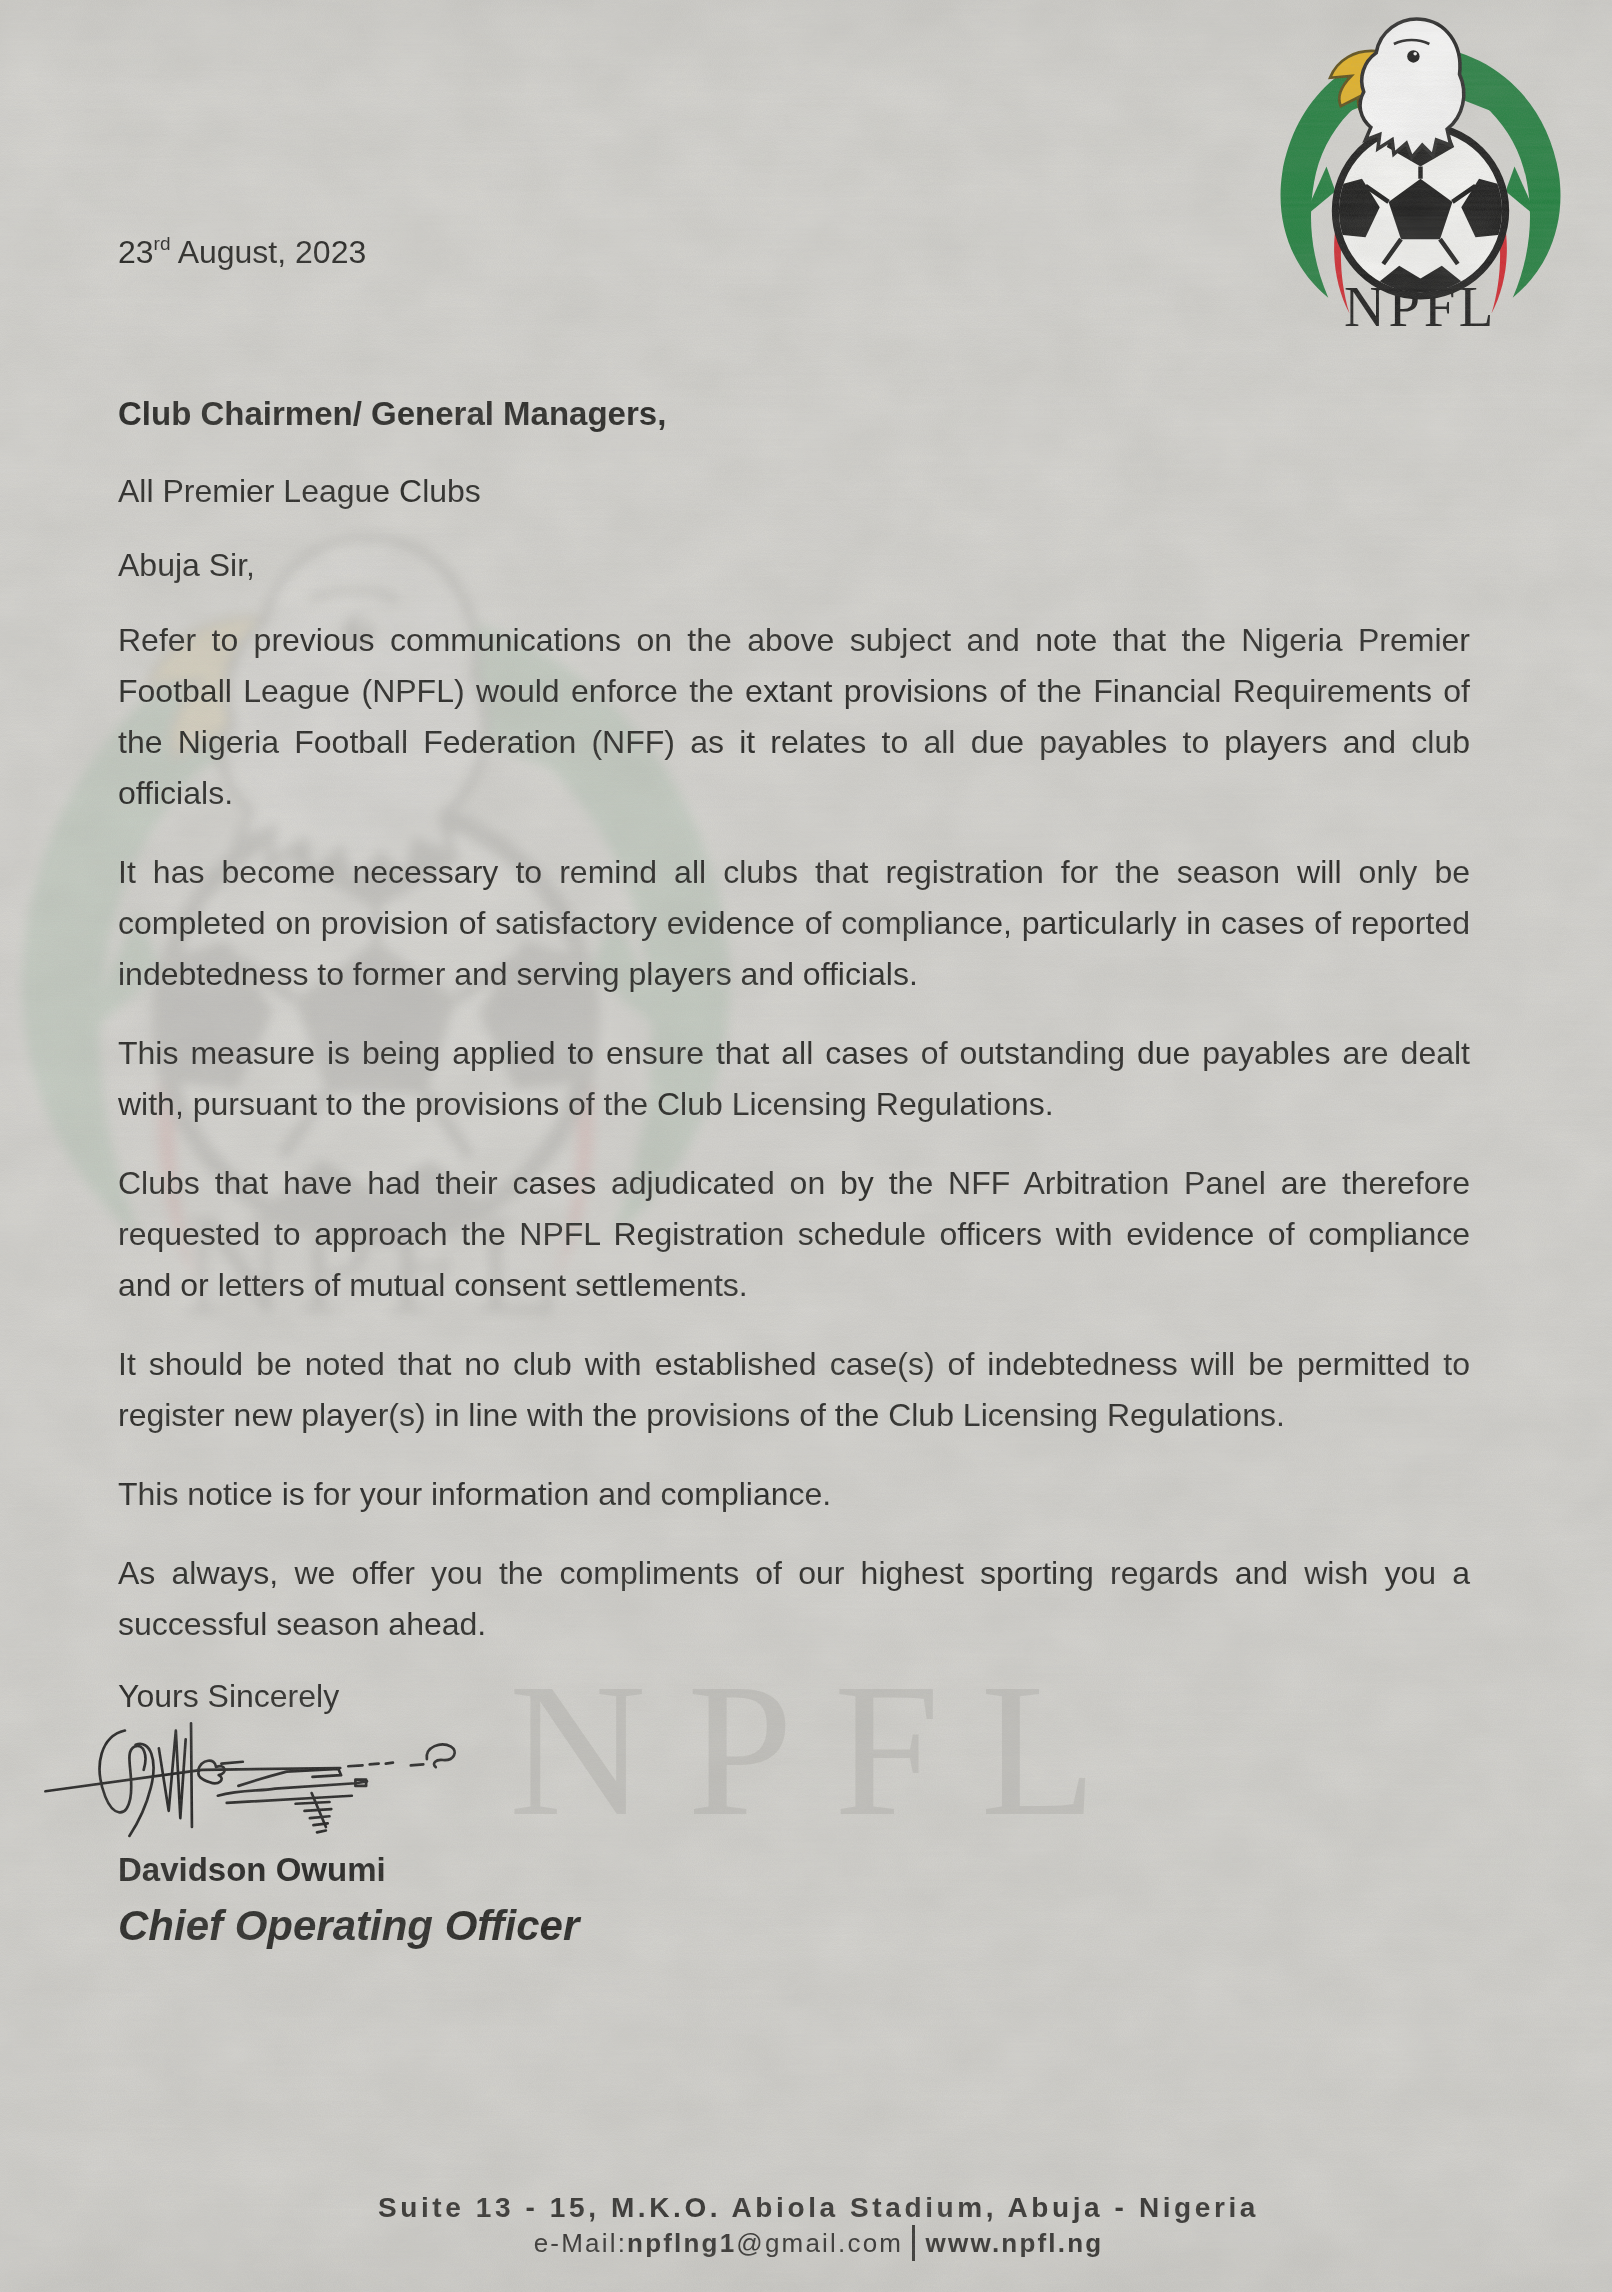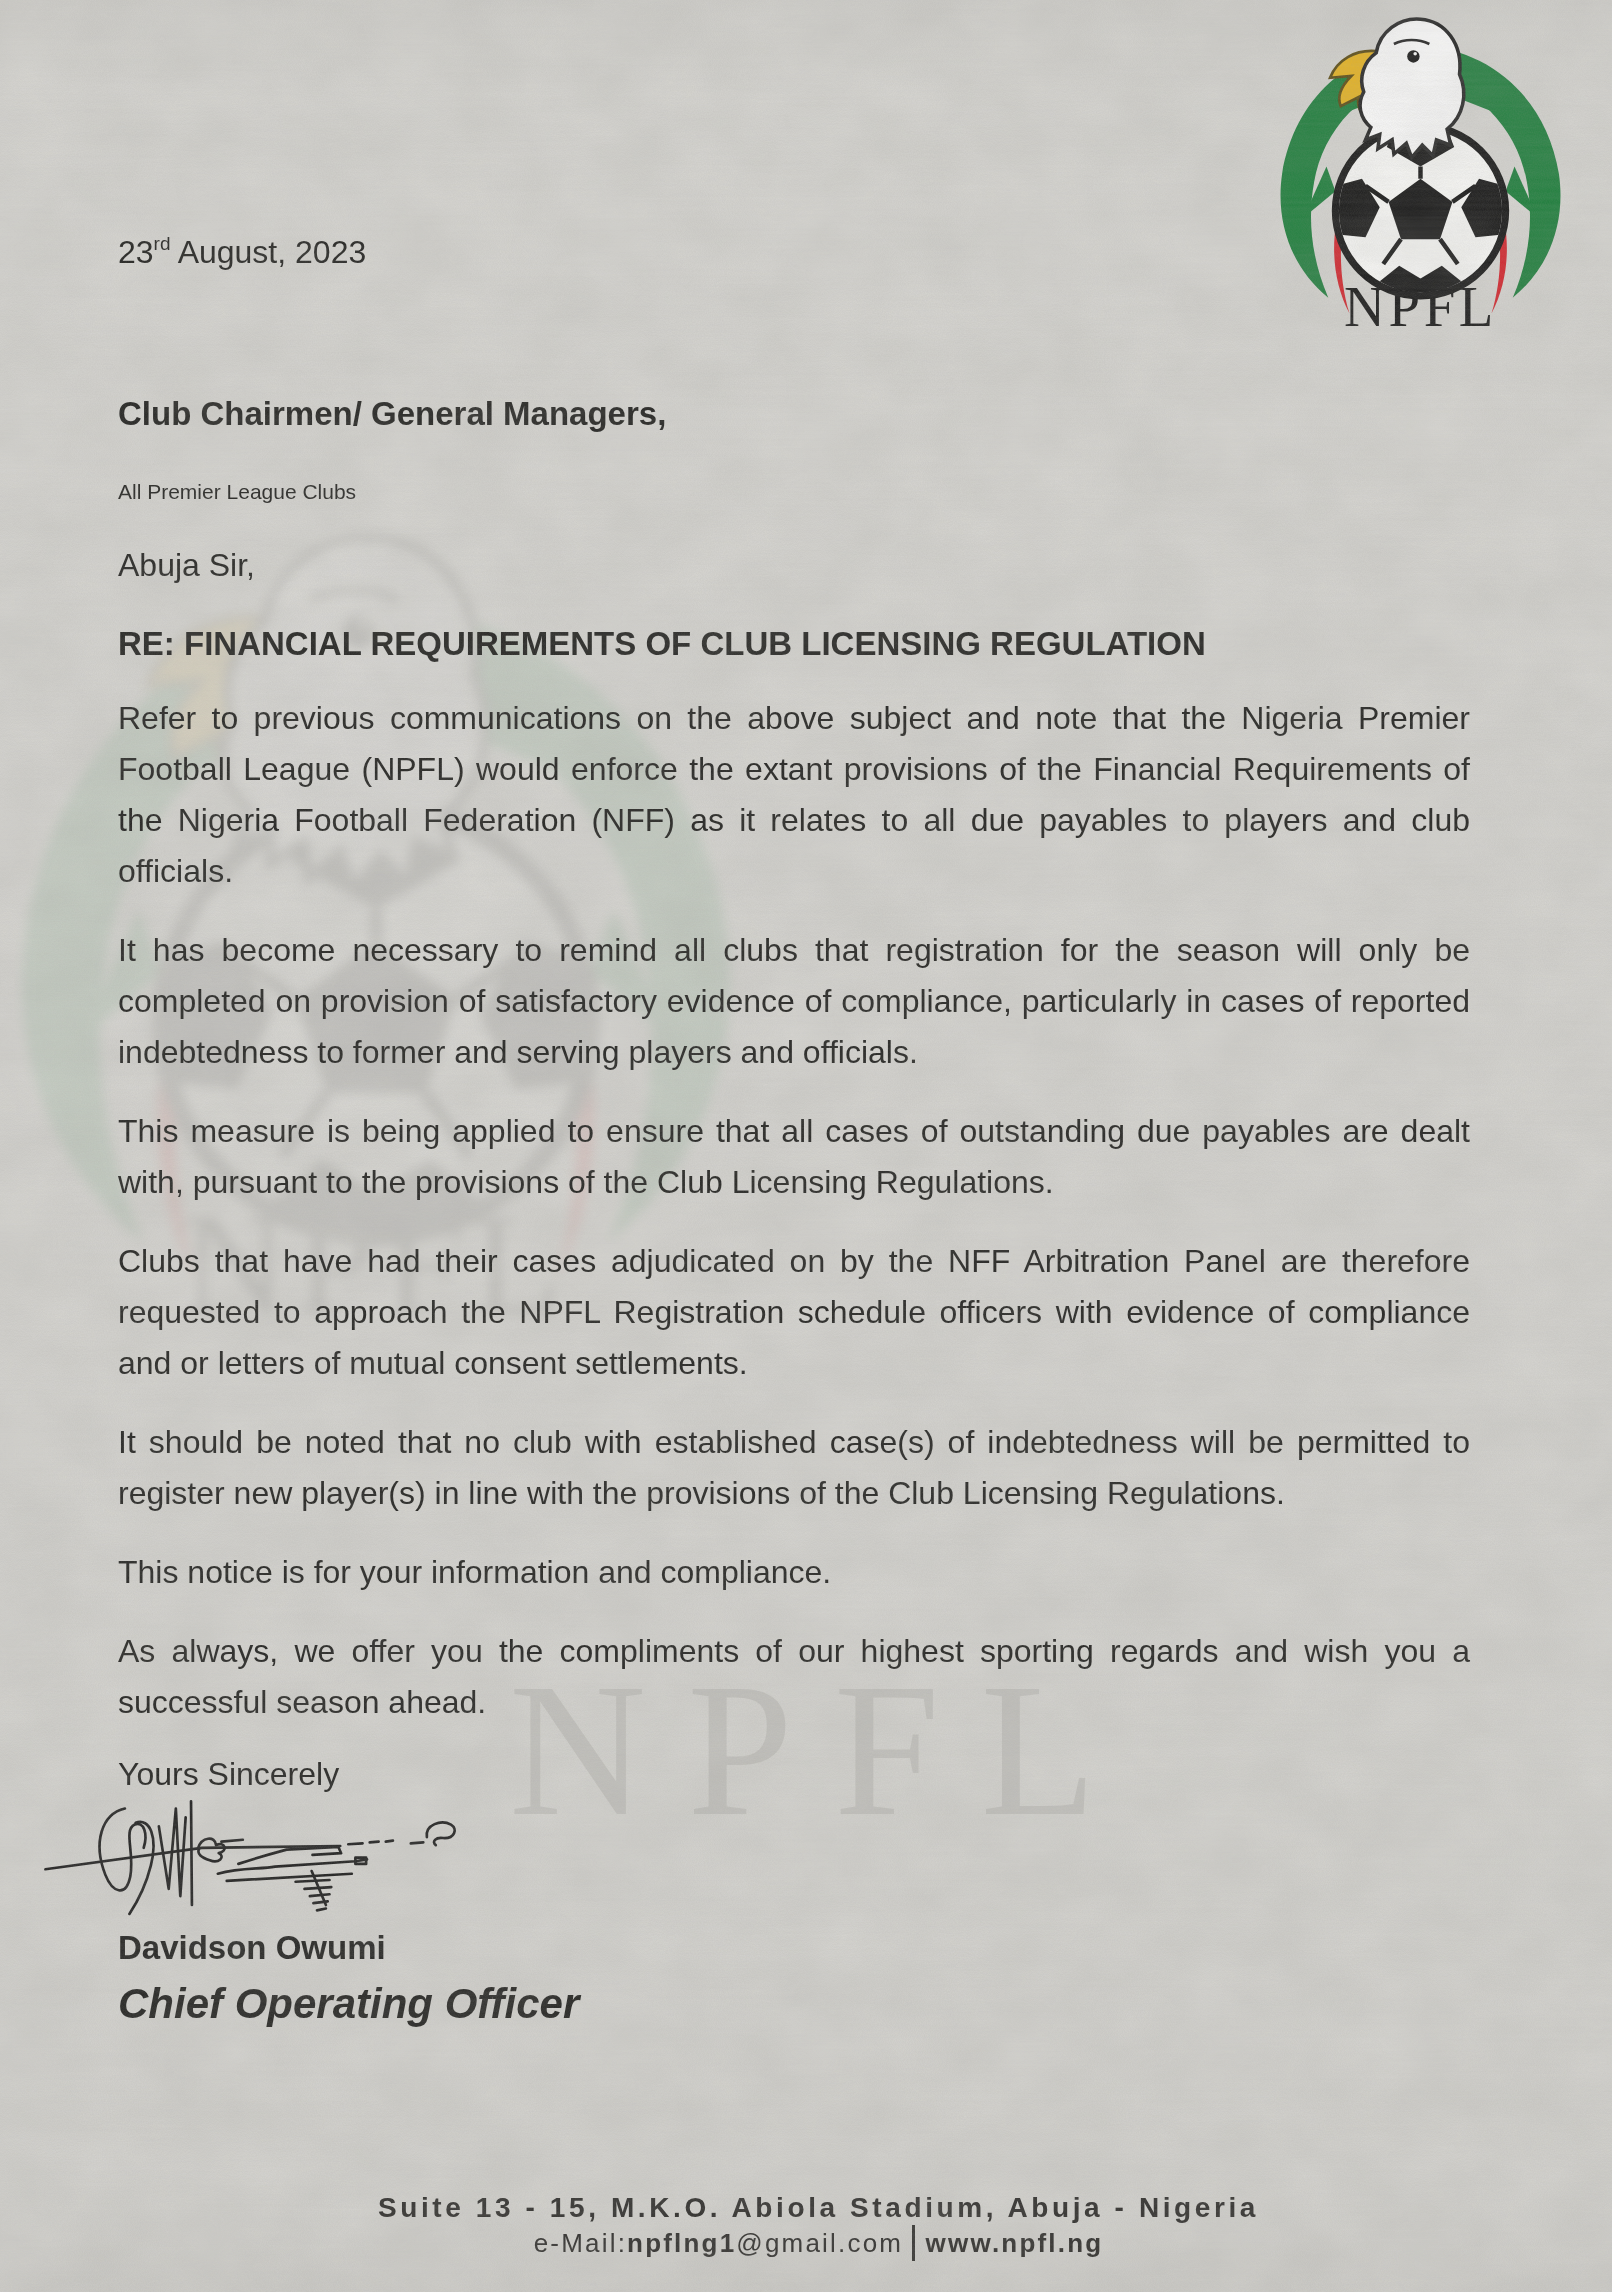--- a/index.html
+++ b/index.html
@@ -24,21 +24,21 @@
   
   .header-logo{position:absolute;left:1243px;top:5.4px;z-index:3;}
   
   .content{
     position:absolute;left:118px;top:0;width:1352px;z-index:3;
     color:#1d1d1b;
   }
   .date-line{margin-top:224px;font-size:32px;line-height:39px;}
   .date-line sup{font-size:19px;vertical-align:12.5px;}
   .recipient-1{margin-top:120px;font-size:33px;line-height:43px;font-weight:bold;}
-  .recipient-2{margin-top:35px;font-size:21px;line-height:43px;}
+  .recipient-2{margin-top:35px;font-size:32px;line-height:43px;}
   .salutation{margin-top:31px;font-size:32px;line-height:43px;}
   .subject{margin-top:35px;font-size:33px;line-height:43px;font-weight:bold;}
   p.body-par{
     margin:28px 0 0 0;font-size:32px;line-height:51px;
     text-align:justify;text-align-last:left;
   }
   .closing{margin-top:25px;font-size:32px;line-height:43px;}
   .signature-svg{display:block;margin:0 0 0 -76px;}
   .signer-name{margin-top:-4.5px;font-size:33px;line-height:45px;font-weight:bold;}
   .signer-title{margin-top:10.7px;font-size:42px;line-height:45px;font-weight:bold;font-style:italic;}
@@ -117,21 +117,20 @@
   </svg>
 
   <div class="content">
     <div class="date-line">
       <span>23</span><sup>rd</sup><span> August, 2023</span>
     </div>
 
     <div class="recipient-1">Club Chairmen/ General Managers,</div>
     <div class="recipient-2">All Premier League Clubs</div>
     <div class="salutation">Abuja Sir,</div>
-    <div class="subject">RE: FINANCIAL REQUIREMENTS OF CLUB LICENSING REGULATION</div>
 
     <p class="body-par">Refer to previous communications on the above subject and note that the Nigeria Premier Football League (NPFL) would enforce the extant provisions of the Financial Requirements of the Nigeria Football Federation (NFF) as it relates to all due payables to players and club officials.</p>
     <p class="body-par">It has become necessary to remind all clubs that registration for the season will only be completed on provision of satisfactory evidence of compliance, particularly in cases of reported indebtedness to former and serving players and officials.</p>
     <p class="body-par">This measure is being applied to ensure that all cases of outstanding due payables are dealt with, pursuant to the provisions of the Club Licensing Regulations.</p>
     <p class="body-par">Clubs that have had their cases adjudicated on by the NFF Arbitration Panel are therefore requested to approach the NPFL Registration schedule officers with evidence of compliance and or letters of mutual consent settlements.</p>
     <p class="body-par">It should be noted that no club with established case(s) of indebtedness will be permitted to register new player(s) in line with the provisions of the Club Licensing Regulations.</p>
     <p class="body-par">This notice is for your information and compliance.</p>
     <p class="body-par">As always, we offer you the compliments of our highest sporting regards and wish you a successful season ahead.</p>
 
     <div class="closing">Yours Sincerely</div>

